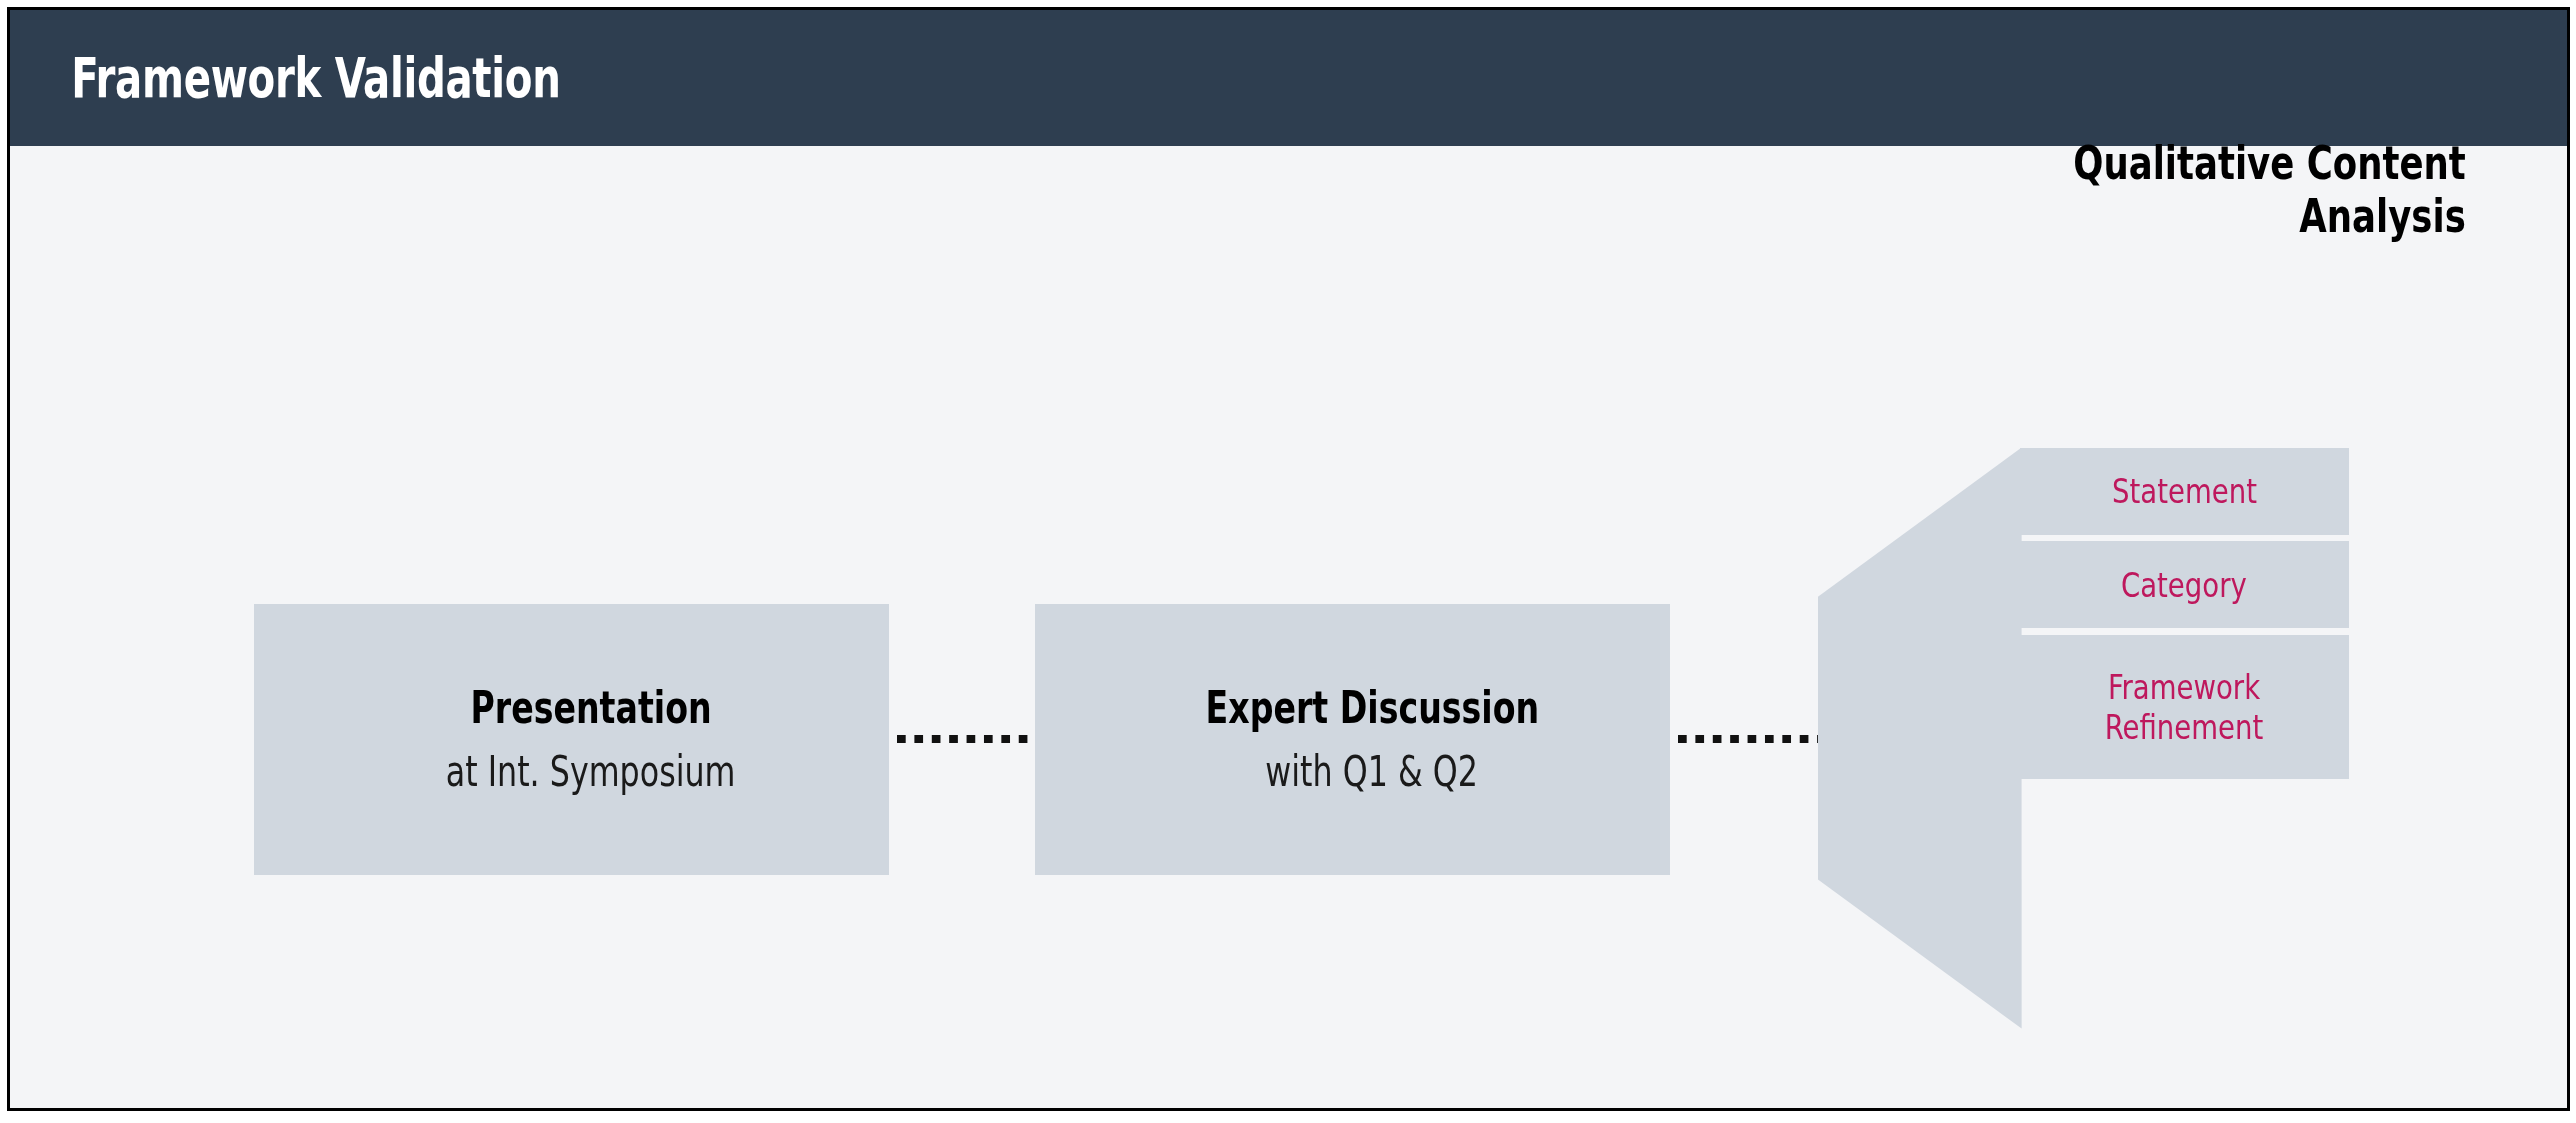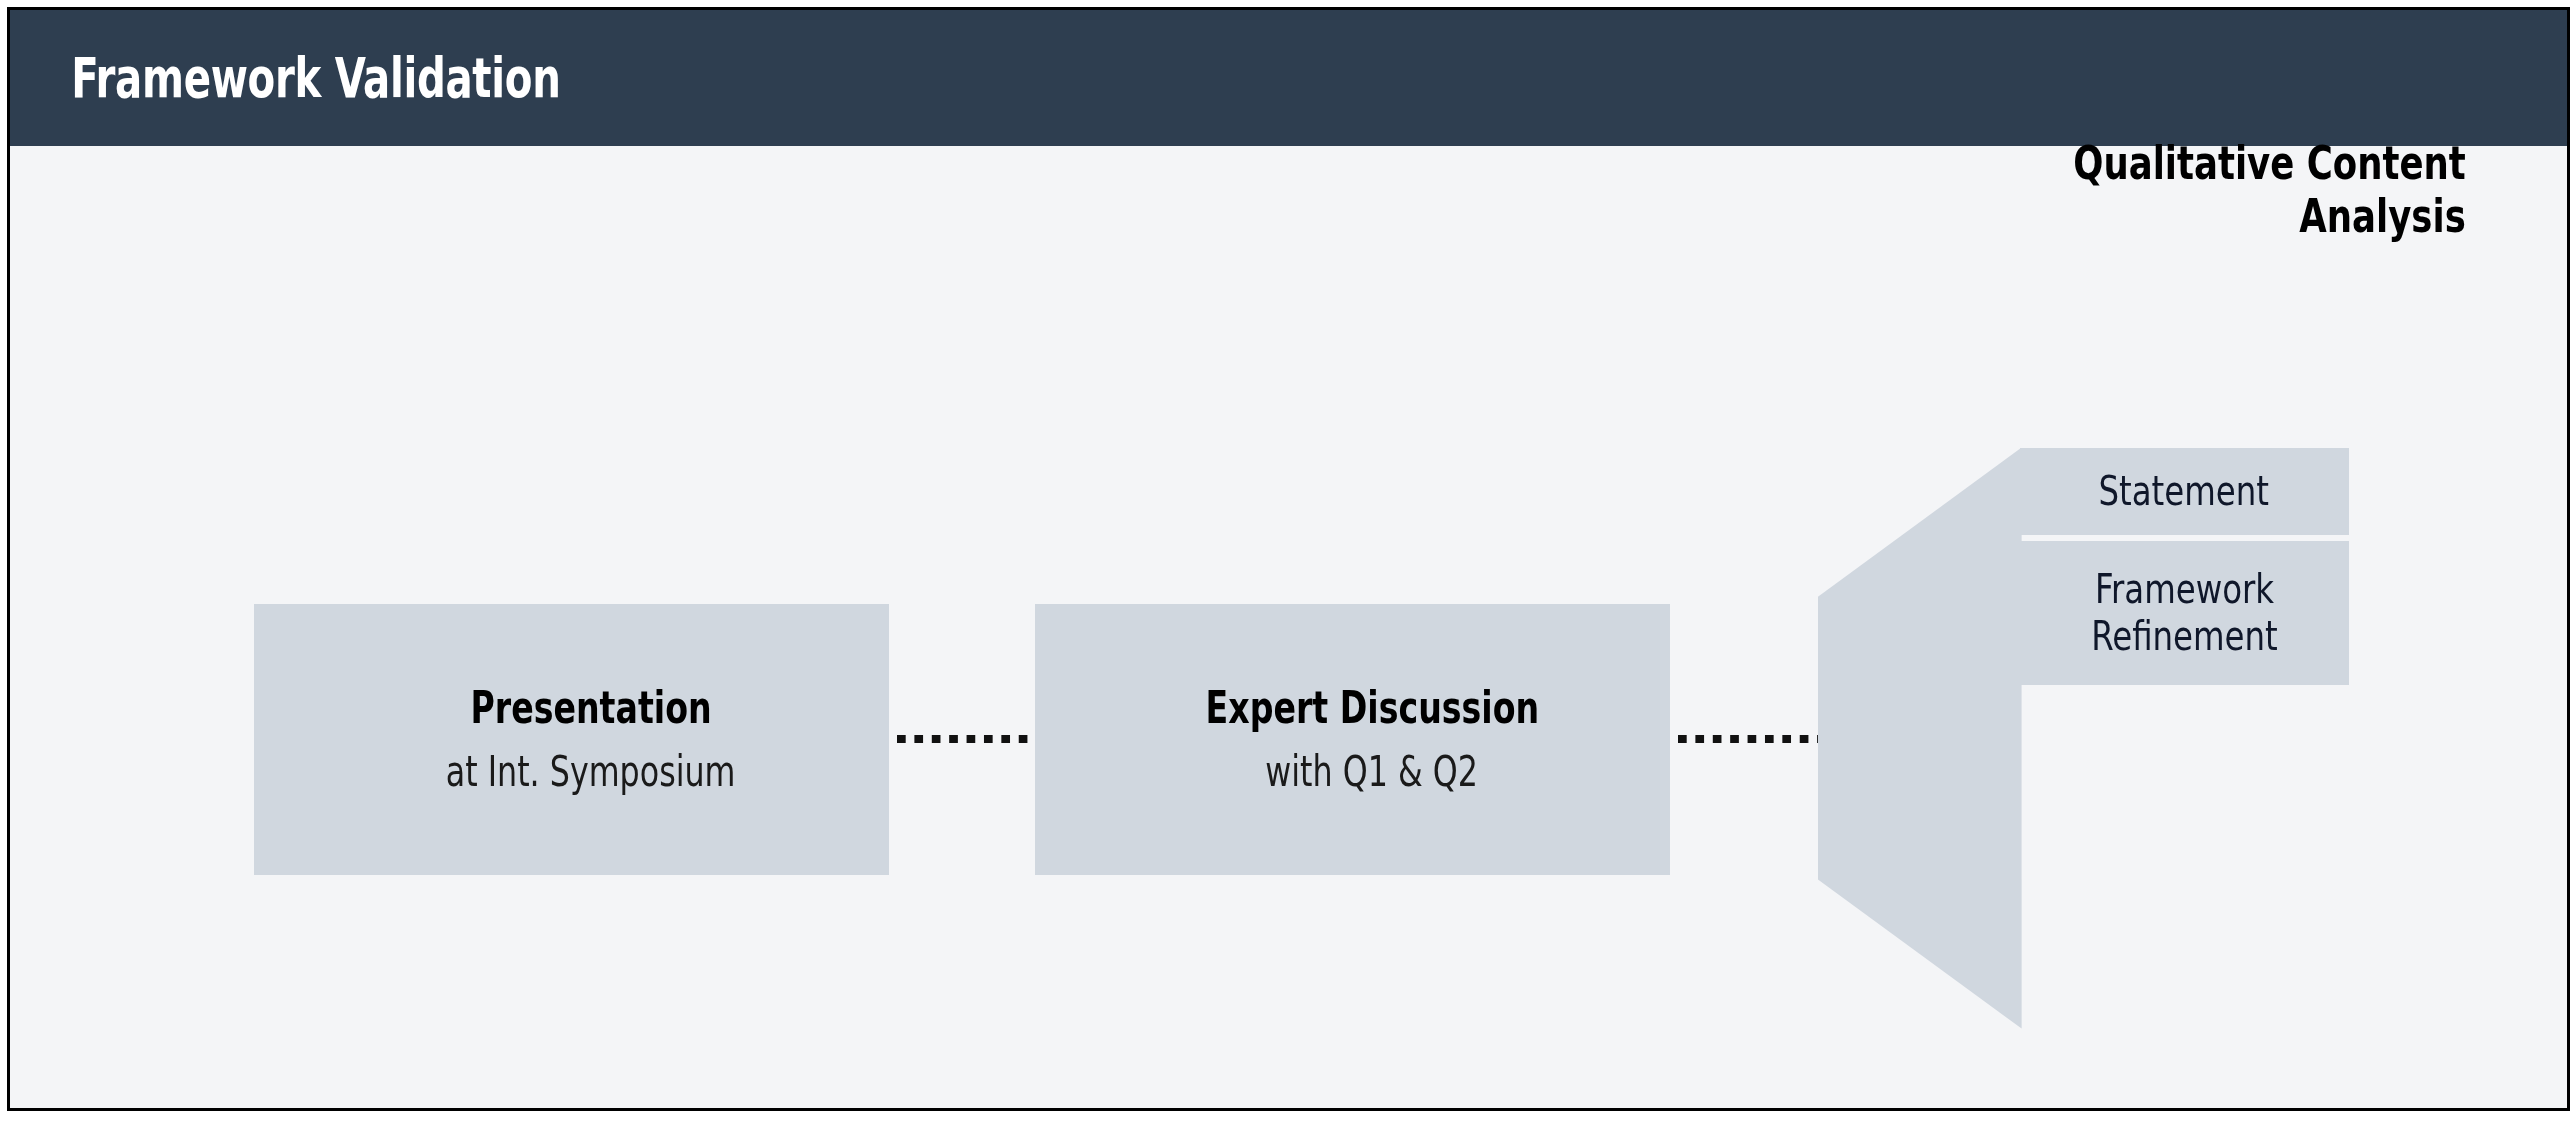--- a/index.html
+++ b/index.html
@@ -143,22 +143,22 @@
     width: 329px;
   }
   .step-box {
     background: #d0d7df;
     margin-bottom: 6.6px;
     display: flex;
     align-items: center;
     justify-content: center;
     font-family: "DejaVu Sans Condensed", "Liberation Sans Narrow", "Liberation Sans", sans-serif;
     font-weight: normal;
-    font-size: 40px;
-    color: #0f172a;
+    font-size: 34px;
+    color: #be185d;
     text-align: center;
     line-height: 1.18;
     box-sizing: border-box;
     height: 87px;
   }
   .step-box span { display: block; transform: scaleX(0.90); }
   .step-box.two-line { height: 144px; margin-bottom: 0; }
   .step-box.two-line span { white-space: pre-line; }
 </style>
 </head>
@@ -192,20 +192,23 @@
 
       <div id="qca-heading">
         <span>Qualitative Content</span>
         <span>Analysis</span>
       </div>
 
       <div id="qca-steps">
         <div class="step-box">
           <span>Statement</span>
         </div>
+        <div class="step-box">
+          <span>Category</span>
+        </div>
         <div class="step-box two-line">
           <span>Framework
 Refinement</span>
         </div>
       </div>
 
     </div>
 
   </div>
 </div>

